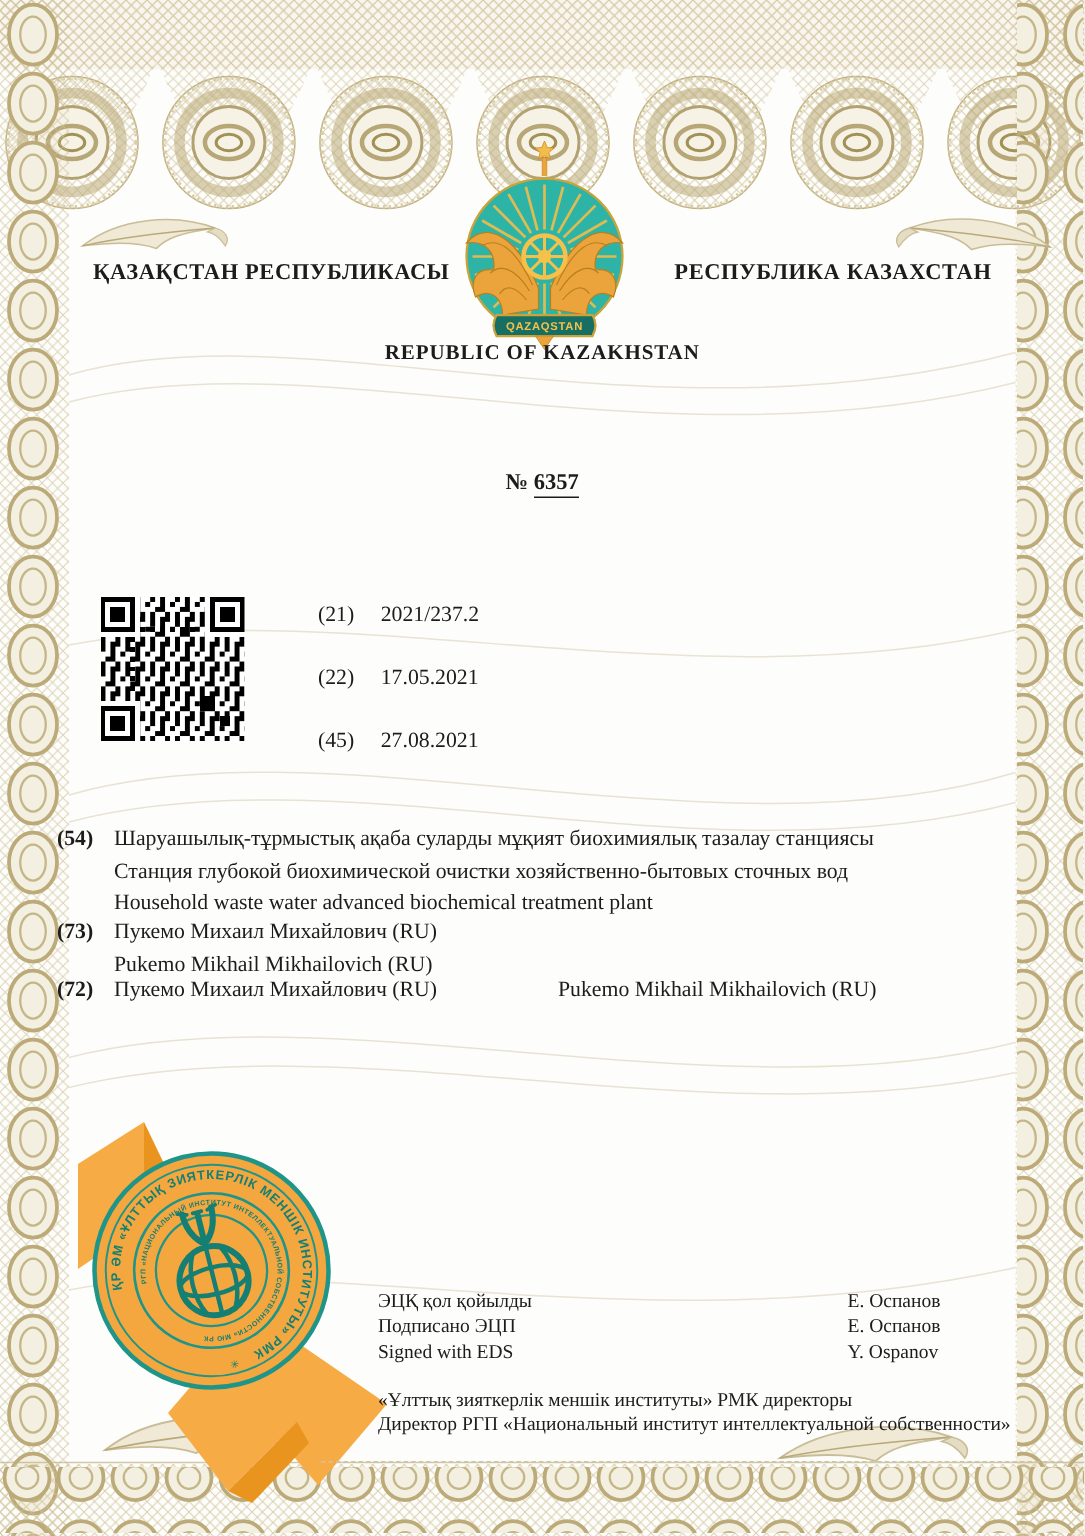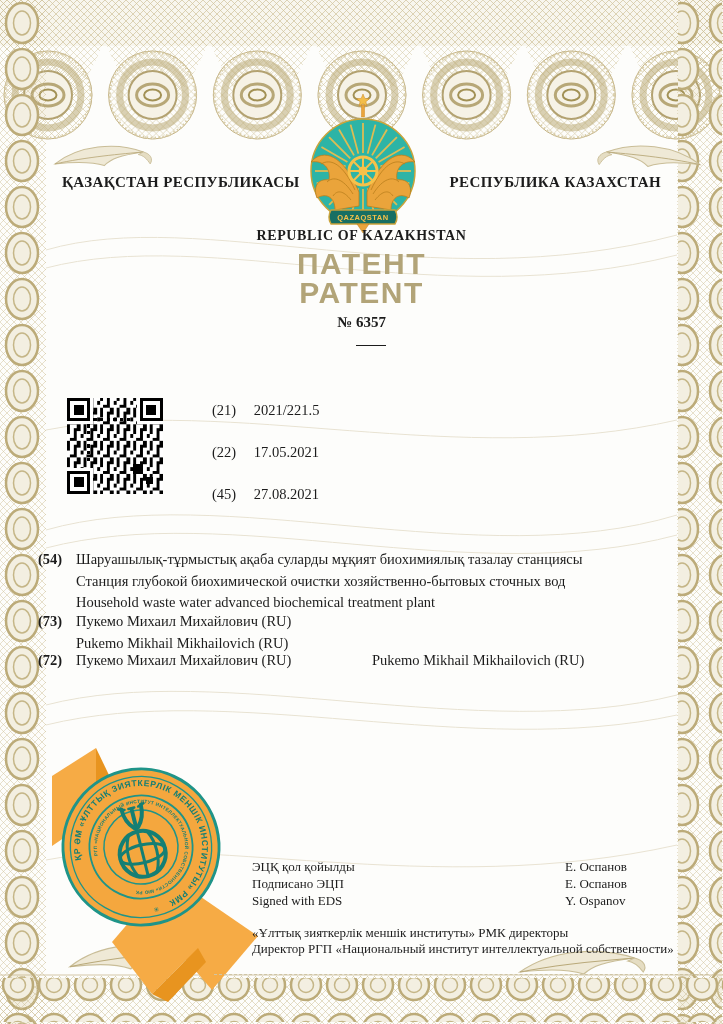--- a/index.html
+++ b/index.html
@@ -11,21 +11,21 @@
   svg{display:block}
   .layer{position:absolute;inset:0;pointer-events:none}
 
   .header-row{position:absolute;top:174px;left:62px;right:62px;display:flex;justify-content:space-between;
     font-weight:bold;font-size:15px;letter-spacing:.4px;z-index:6}
   .en-header{position:absolute;top:228px;left:0;right:0;text-align:center;font-weight:bold;font-size:14px;letter-spacing:.6px;z-index:6}
   .doc-title{position:absolute;top:249px;left:0;right:0;text-align:center;z-index:6;
     font-family:"Liberation Sans","DejaVu Sans",sans-serif;font-weight:bold;font-size:30px;line-height:29px;
     color:#b2a478;letter-spacing:1.5px}
   .number-line{position:absolute;top:314px;left:0;right:0;text-align:center;font-weight:bold;font-size:15px;z-index:6}
-  .number-line .num{border-bottom:1.5px solid #1c1c1c;padding-bottom:15px}
+  .number-line .num{border-bottom:1.5px solid #1c1c1c;padding-bottom:1px}
   .kind-line{position:absolute;top:345px;left:0;right:0;text-align:center;font-weight:bold;font-size:13.5px;z-index:6}
 
   .qr{position:absolute;left:67px;top:398px;width:96px;height:96px;z-index:6}
 
   .field-row{position:absolute;left:212px;font-size:14.5px;z-index:6;white-space:nowrap}
   .field-row .code{font-weight:normal;margin-right:14px}
 
   .biblio{position:absolute;left:38px;z-index:6;font-size:14.5px;line-height:21.5px}
   .biblio .code{position:absolute;left:0;top:0;font-weight:bold}
   .biblio .lines{margin-left:38px;width:620px}
@@ -164,24 +164,20 @@
     <text x="60" y="128" font-family="Liberation Sans, DejaVu Sans, sans-serif" font-size="7.5" font-weight="bold" fill="#f6c14a" text-anchor="middle" letter-spacing="0.5">QAZAQSTAN</text>
     <polygon points="54,132 66,132 60,141" fill="#eaa43b" stroke="#b97f1d" stroke-width="0.5"></polygon>
   </svg>
 
   <div class="header-row">
     <span>ҚАЗАҚСТАН РЕСПУБЛИКАСЫ</span>
     <span>РЕСПУБЛИКА КАЗАХСТАН</span>
   </div>
   <div class="en-header">REPUBLIC OF KAZAKHSTAN</div>
 
-  <div class="doc-title">
-    <div>ПАТЕНТ</div>
-    <div>PATENT</div>
-  </div>
 
   <div class="number-line">
     <span>№</span>&nbsp;<span class="num">6357</span>
   </div>
 
 
   <svg class="qr" viewBox="0 0 29 29" shape-rendering="crispEdges">
     <defs>
       <pattern id="qrnoise" width="5" height="5" patternUnits="userSpaceOnUse">
         <rect x="0" y="0" width="1" height="1"></rect>
@@ -223,21 +219,21 @@
       <rect x="6" y="14" width="1" height="1"></rect>
         <rect x="6" y="16" width="1" height="1"></rect>
         <rect x="6" y="18" width="1" height="1"></rect>
       <rect x="20" y="20" width="3" height="3"></rect>
         <rect x="24" y="24" width="2" height="2"></rect>
     </g>
   </svg>
 
   <div class="field-row" style="top:402px">
     <span class="code">(21)</span>
-    <span class="val">2021/221.5</span>
+    <span class="val">2021/237.2</span>
   </div>
   <div class="field-row" style="top:444px">
     <span class="code">(22)</span>
     <span class="val">17.05.2021</span>
   </div>
   <div class="field-row" style="top:486px">
     <span class="code">(45)</span>
     <span class="val">27.08.2021</span>
   </div>
 

